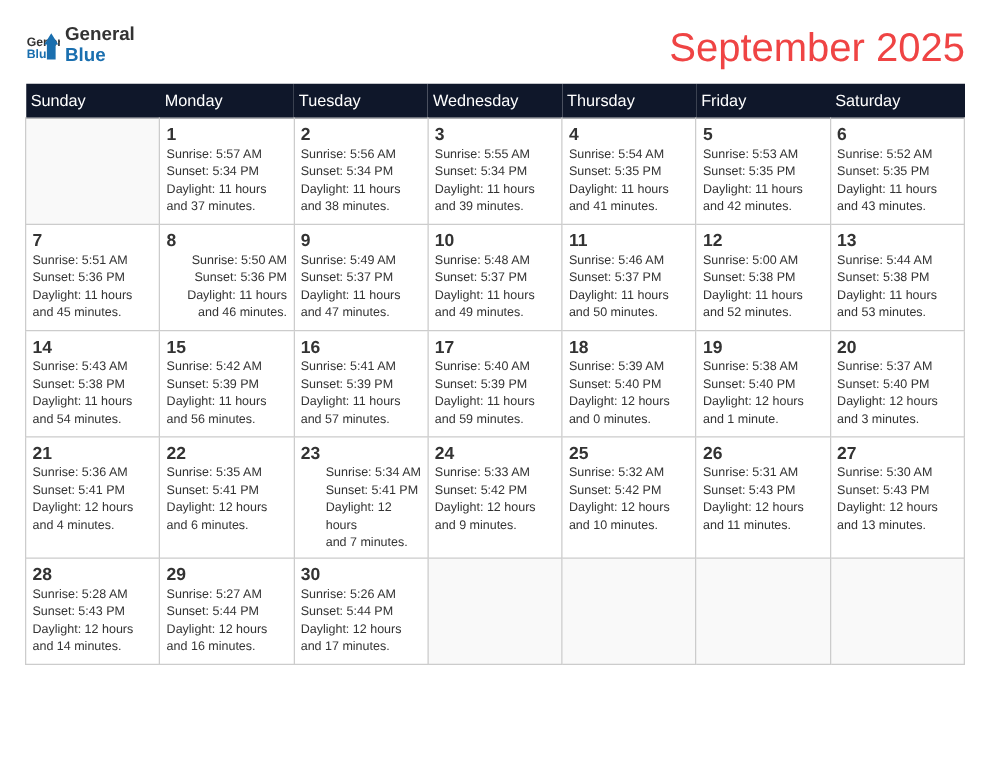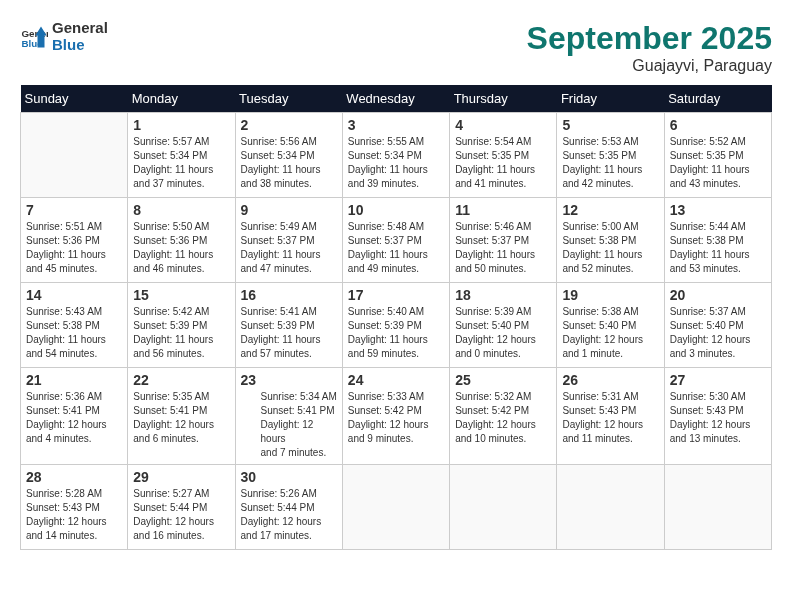--- a/index.html
+++ b/index.html
@@ -23,22 +23,22 @@
     }
     .logo-icon {
       width: 28px;
       height: 28px;
     }
     .title-area {
       text-align: right;
     }
     .month-title {
       font-size: 32px;
-      font-weight: bold;
-      color: #0f766e;
+      font-weight: normal;
+      color: #ef4444;
     }
     .location {
       font-size: 16px;
       color: #333;
     }
     table {
       width: 100%;
       border-collapse: collapse;
       font-size: 11px;
     }
@@ -86,21 +86,20 @@
       <text x="2" y="34" font-size="14" font-weight="bold" fill="#1a6faf">Blue</text>
       <polygon points="30,5 38,18 35,18 35,35 25,35 25,18 22,18" fill="#1a6faf"></polygon>
     </svg>
     <div>
       <div style="font-size:15px; font-weight:bold; color:#333; line-height:1.1">General</div>
       <div style="font-size:15px; font-weight:bold; color:#1a6faf; line-height:1.1">Blue</div>
     </div>
   </div>
   <div class="title-area">
     <div class="month-title">September 2025</div>
-    <div class="location">Guajayvi, Paraguay</div>
   </div>
 </div>
 
 <table>
   <thead>
     <tr id="days-header">
         <th>Sunday</th>
         <th>Monday</th>
         <th>Tuesday</th>
         <th>Wednesday</th>
@@ -158,21 +157,21 @@
       <tr>
         <td>
           <span class="day-number">7</span>
           <div class="day-info" style="white-space: pre-line;">Sunrise: 5:51 AM
 Sunset: 5:36 PM
 Daylight: 11 hours
 and 45 minutes.</div>
         </td>
         <td>
           <span class="day-number">8</span>
-          <div class="day-info" style="white-space: pre-line;">Sunrise: 5:50 AM
+          <div class="day-info" style="white-space: pre-line; text-align: right;">Sunrise: 5:50 AM
 Sunset: 5:36 PM
 Daylight: 11 hours
 and 46 minutes.</div>
         </td>
         <td>
           <span class="day-number">9</span>
           <div class="day-info" style="white-space: pre-line;">Sunrise: 5:49 AM
 Sunset: 5:37 PM
 Daylight: 11 hours
 and 47 minutes.</div>

